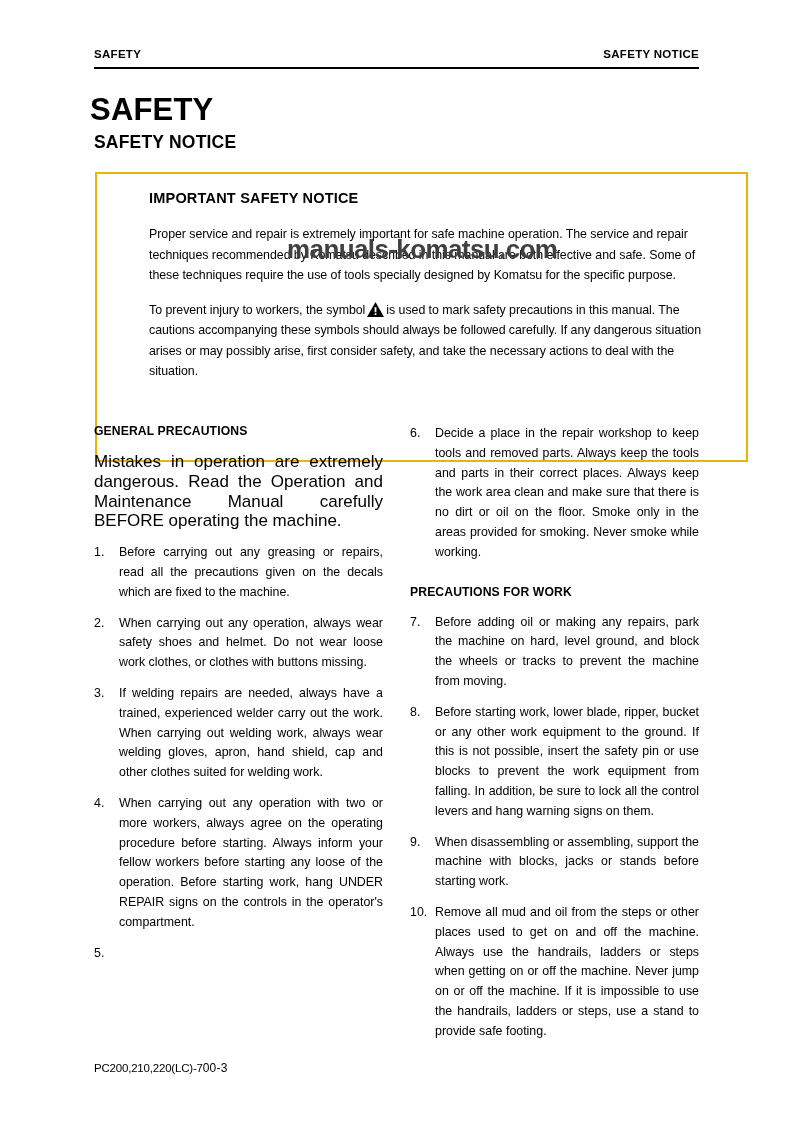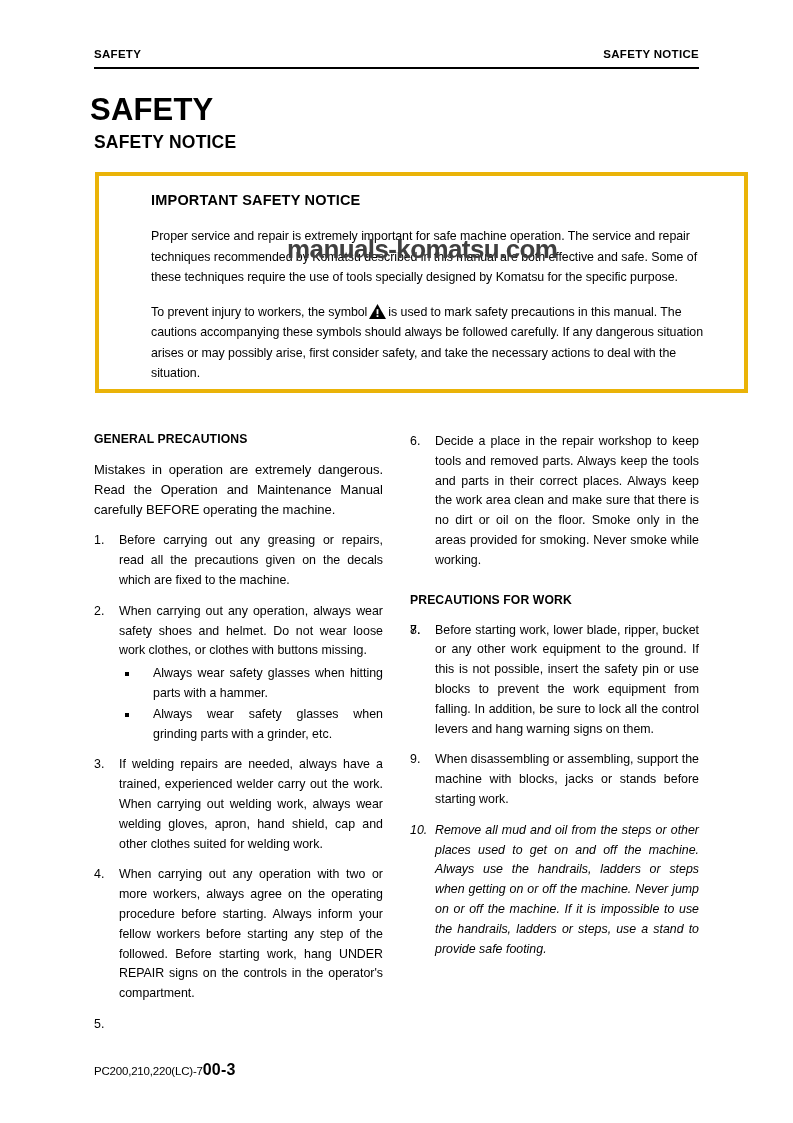--- a/index.html
+++ b/index.html
@@ -64,22 +64,22 @@
     letter-spacing: 0.2px;
     line-height: 1;
   }
 
   
   .notice-box {
     position: absolute;
     left: 95px;
     top: 172px;
     width: 653px;
-    height: 221px;
-    border: 4px solid #eab308;
+    height: 290px;
+    border: 2px solid #eab308;
     box-sizing: border-box;
   }
   .notice-inner {
     padding: 16px 26px 0 52px;
   }
   .notice-heading {
     font-size: 14.5px;
     font-weight: bold;
     letter-spacing: 0.2px;
     margin: 0 0 18px 0;
@@ -118,34 +118,33 @@
   }
 
   
   .columns {
     position: absolute;
     left: 94px;
     top: 424px;
     width: 605px;
     display: flex;
     justify-content: space-between;
-    margin-top: 8px;
   }
   .col { width: 289px; }
 
   .sub-head {
     font-size: 12.2px;
     font-weight: bold;
     letter-spacing: 0.1px;
     margin: 0 0 14px 0;
   }
   .sub-head.spaced { margin-top: 22px; }
 
   .lead-para {
-    font-size: 13px;
+    font-size: 17px;
     line-height: 19.8px;
     text-align: justify;
     margin: 0 0 12px 0;
   }
 
   ol.numlist {
     list-style: none;
     margin: 0;
     padding: 0;
   }
@@ -159,21 +158,21 @@
   }
   ol.numlist > li:last-child { margin-bottom: 0; }
   ol.numlist > li > .num {
     position: absolute;
     left: 0;
     top: 0;
     width: 22px;
     text-align: left;
     font-size: 12.4px;
   }
-  ol.numlist > li.wide-num { padding-left: 25px; font-style: italic; }
+  ol.numlist > li.wide-num { padding-left: 25px; }
   ol.numlist > li.wide-num > .num { width: 25px; }
 
   ul.sublist {
     list-style: none;
     margin: 3px 0 3px 0;
     padding: 0;
   }
   ul.sublist > li {
     position: relative;
     padding-left: 34px;
@@ -198,22 +197,22 @@
     top: 1061px;
     width: 605px;
     display: flex;
     align-items: baseline;
   }
   .footer-left {
     font-size: 11.5px;
     letter-spacing: -0.2px;
   }
   .footer-right {
-    font-size: 16px;
-    font-weight: bold;
+    font-size: 12px;
+    font-weight: normal;
     letter-spacing: 0.2px;
   }
 </style>
 </head>
 <body>
 
 <div class="page">
 
   <div class="runhead">
     <span>SAFETY</span>
@@ -245,58 +244,49 @@
       <p class="lead-para">Mistakes in operation are extremely dangerous. Read the Operation and Maintenance Manual carefully BEFORE operating the machine.</p>
 
       <ol class="numlist">
         <li>
           <span class="num">1.</span>
           <span>Before carrying out any greasing or repairs, read all the precautions given on the decals which are fixed to the machine.</span>
         </li>
         <li>
           <span class="num">2.</span>
           <span>When carrying out any operation, always wear safety shoes and helmet. Do not wear loose work clothes, or clothes with buttons missing.</span>
-          <ul class="sublist">
-            <li>
-              <span class="dot"></span>
-              <span>Always wear safety glasses when hitting parts with a hammer.</span>
-            </li>
-            <li>
-              <span class="dot"></span>
-              <span>Always wear safety glasses when grinding parts with a grinder, etc.</span>
-            </li>
-          </ul>
         </li>
         <li>
           <span class="num">3.</span>
           <span>If welding repairs are needed, always have a trained, experienced welder carry out the work. When carrying out welding work, always wear welding gloves, apron, hand shield, cap and other clothes suited for welding work.</span>
         </li>
         <li>
           <span class="num">4.</span>
-          <span>When carrying out any operation with two or more workers, always agree on the operating procedure before starting. Always inform your fellow workers before starting any step of the followed. Before starting work, hang UNDER REPAIR signs on the controls in the operator's compartment.</span>
+          <span>When carrying out any operation with two or more workers, always agree on the operating procedure before starting. Always inform your fellow workers before starting any loose of the operation. Before starting work, hang UNDER REPAIR signs on the controls in the operator's compartment.</span>
         </li>
         <li>
           <span class="num">5.</span>
         </li>
       </ol>
     </div>
 
     <div class="col">
       <ol class="numlist">
         <li>
           <span class="num">6.</span>
           <span>Decide a place in the repair workshop to keep tools and removed parts. Always keep the tools and parts in their correct places. Always keep the work area clean and make sure that there is no dirt or oil on the floor. Smoke only in the areas provided for smoking. Never smoke while working.</span>
         </li>
       </ol>
 
       <div class="sub-head spaced">PRECAUTIONS FOR WORK</div>
 
       <ol class="numlist">
         <li>
           <span class="num">7.</span>
+          <span>Before adding oil or making any repairs, park the machine on hard, level ground, and block the wheels or tracks to prevent the machine from moving.</span>
         </li>
         <li>
           <span class="num">8.</span>
           <span>Before starting work, lower blade, ripper, bucket or any other work equipment to the ground. If this is not possible, insert the safety pin or use blocks to prevent the work equipment from falling. In addition, be sure to lock all the control levers and hang warning signs on them.</span>
         </li>
         <li>
           <span class="num">9.</span>
           <span>When disassembling or assembling, support the machine with blocks, jacks or stands before starting work.</span>
         </li>
         <li class="wide-num">

